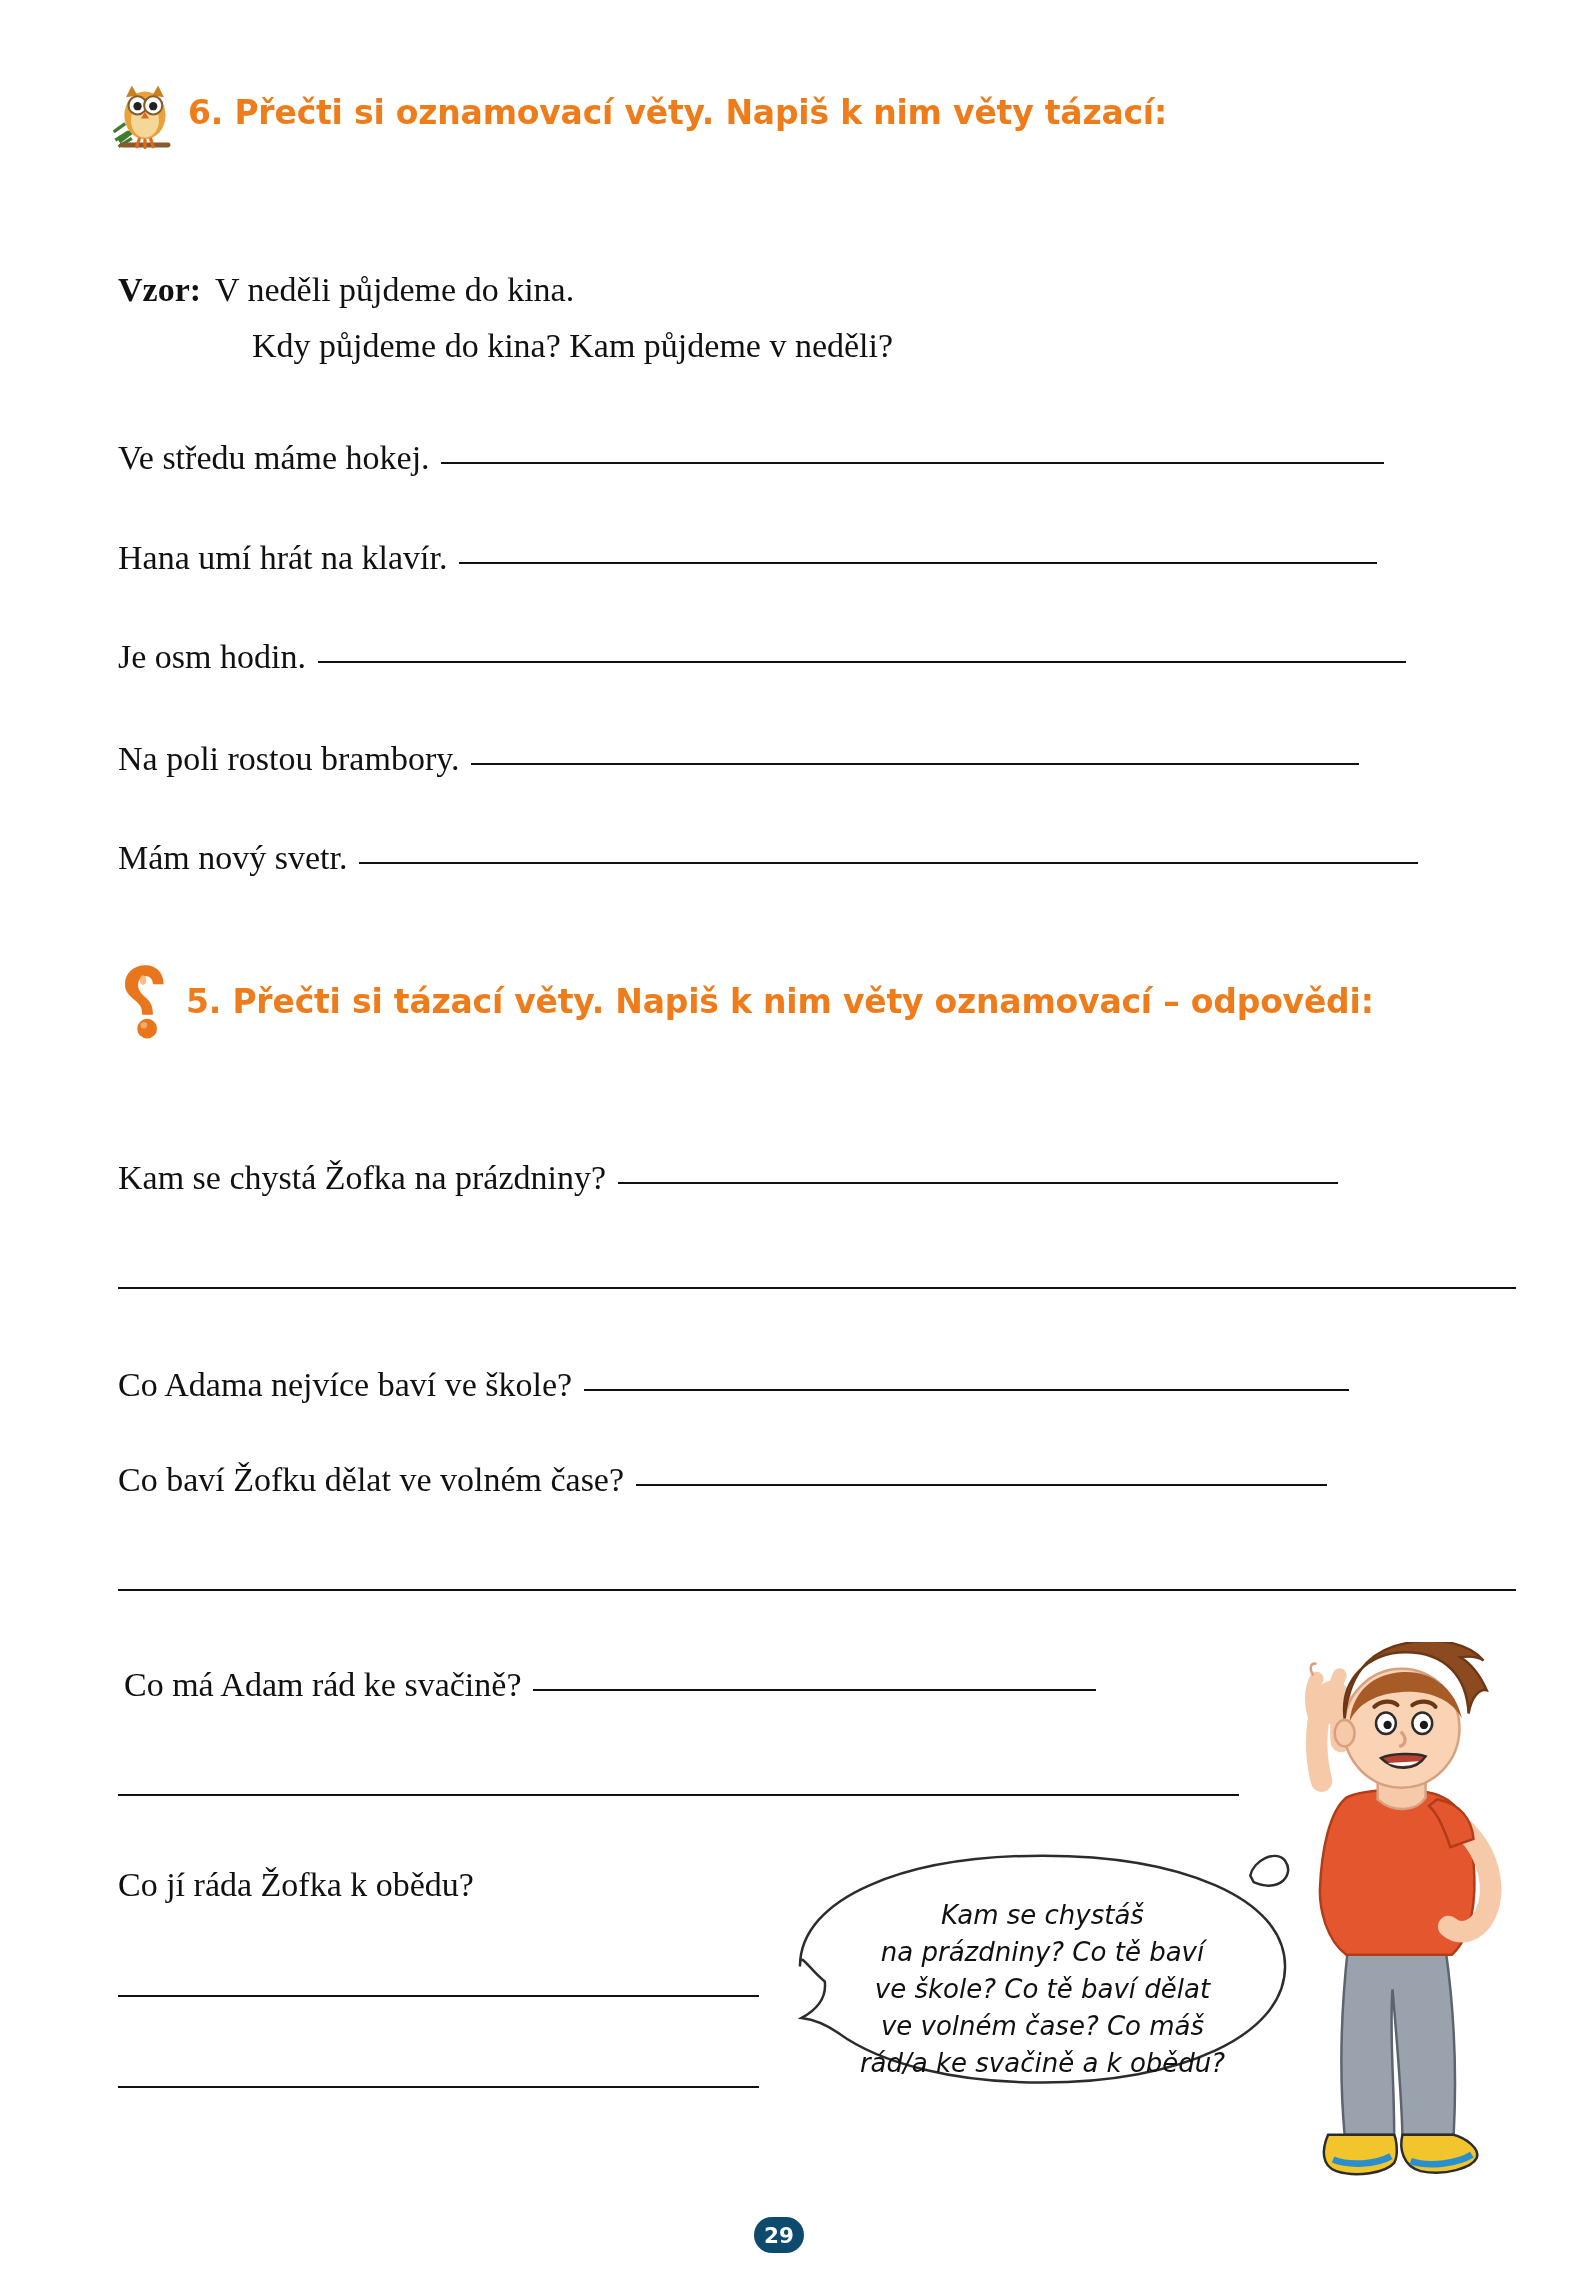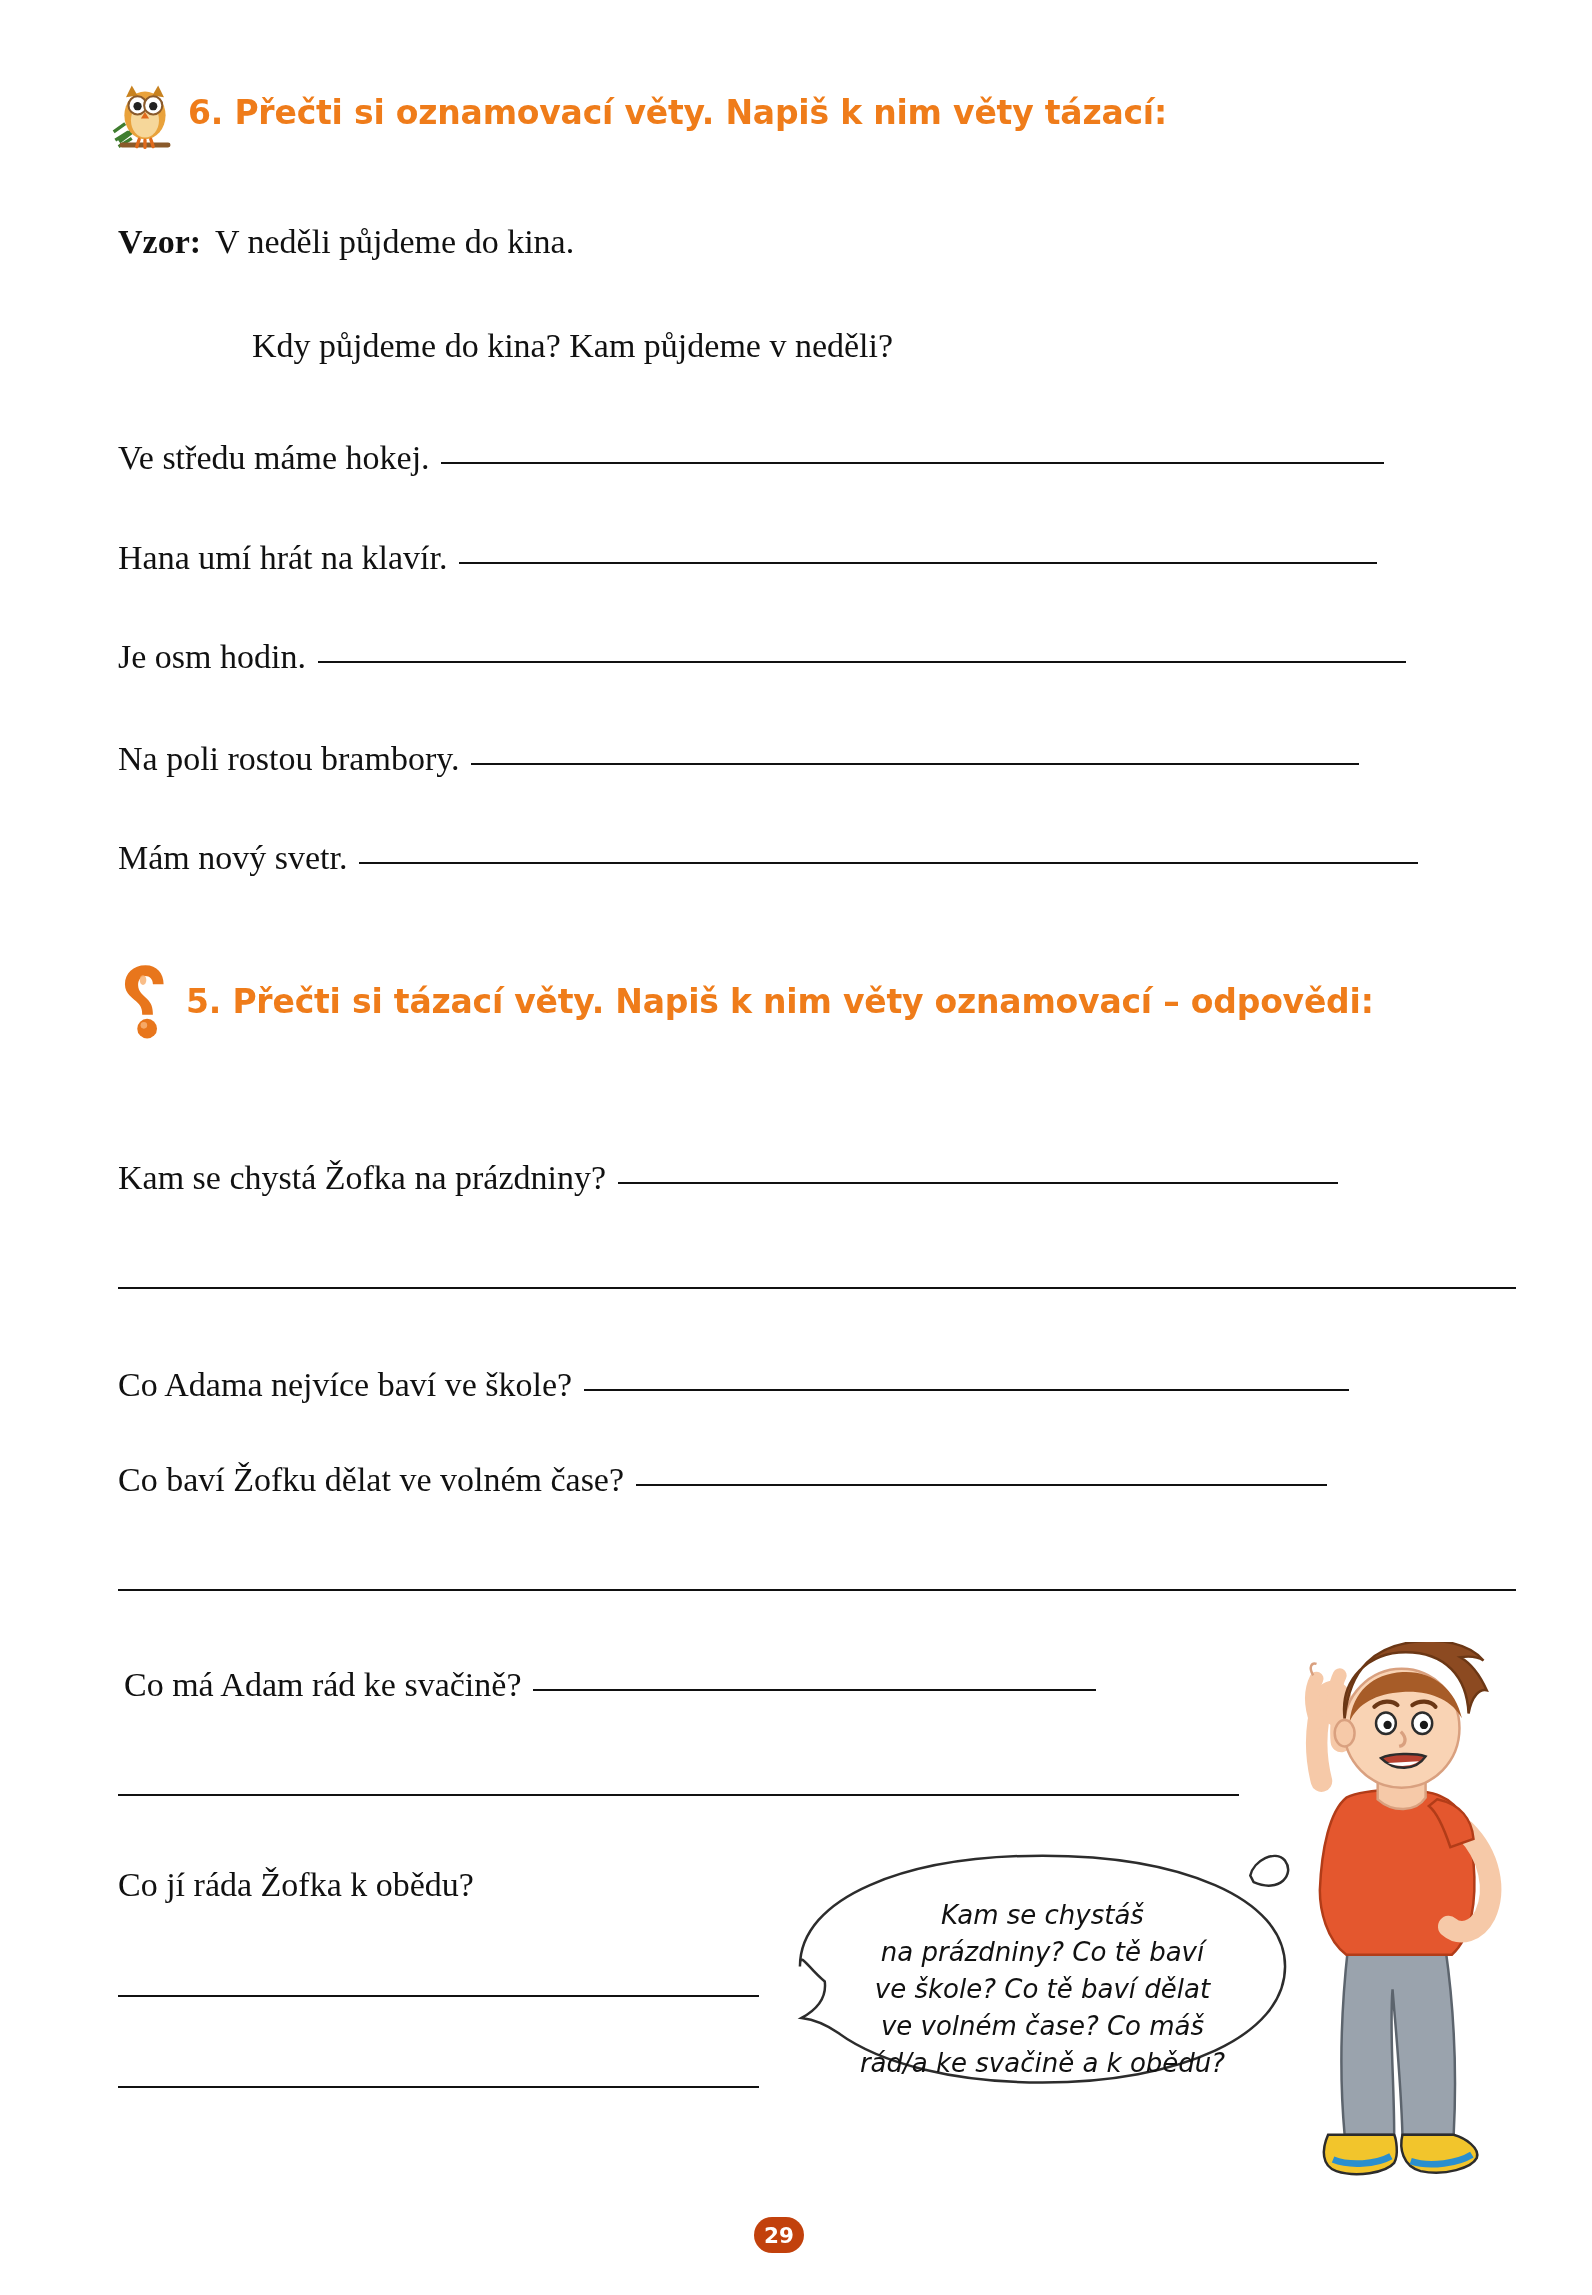--- a/index.html
+++ b/index.html
@@ -46,21 +46,21 @@
   
   .line-row {
     position: absolute;
     display: flex;
     align-items: baseline;
     font-size: 34px;
     line-height: 1.2;
     white-space: nowrap;
   }
   .line-row .txt { color: #111; }
-  .line-row .bold { font-weight: bold; }
+  .line-row .bold { font-weight: bold; margin-top: 48px; }
   .rule {
     display: inline-block;
     border-bottom: 2px solid #111;
     height: 0.8px;
     margin-left: 11.6px;
     position: relative;
     top: -5px;
   }
   .standalone-rule {
     position: absolute;
@@ -107,21 +107,21 @@
     height: 546px;
   }
 
   
   .pagenum {
     position: absolute;
     left: 754px;
     top: 2217px;
     width: 50px;
     height: 36px;
-    background: #c2410c;
+    background: #0c4a6e;
     border-radius: 18px;
     color: #fff;
     font-family: "DejaVu Sans", sans-serif;
     font-weight: bold;
     font-size: 21.5px;
     display: flex;
     align-items: center;
     justify-content: center;
   }
 </style>

